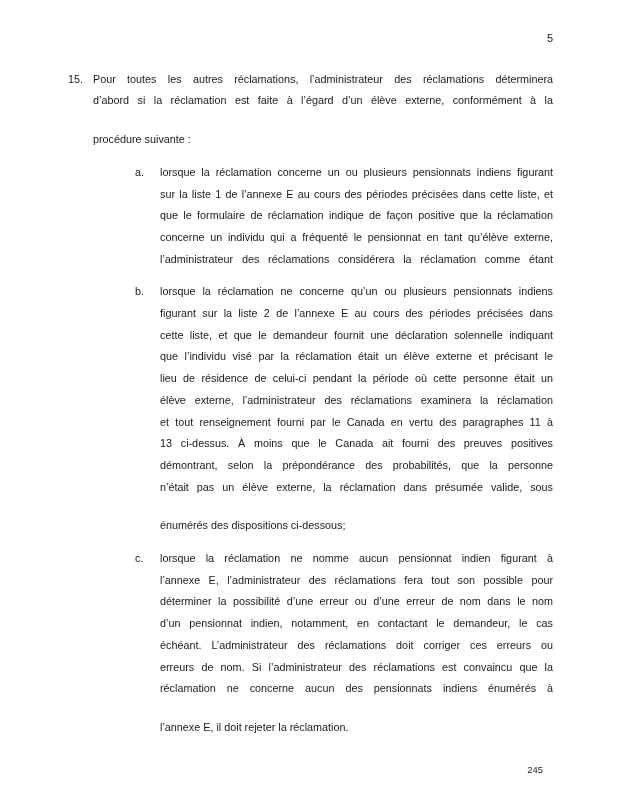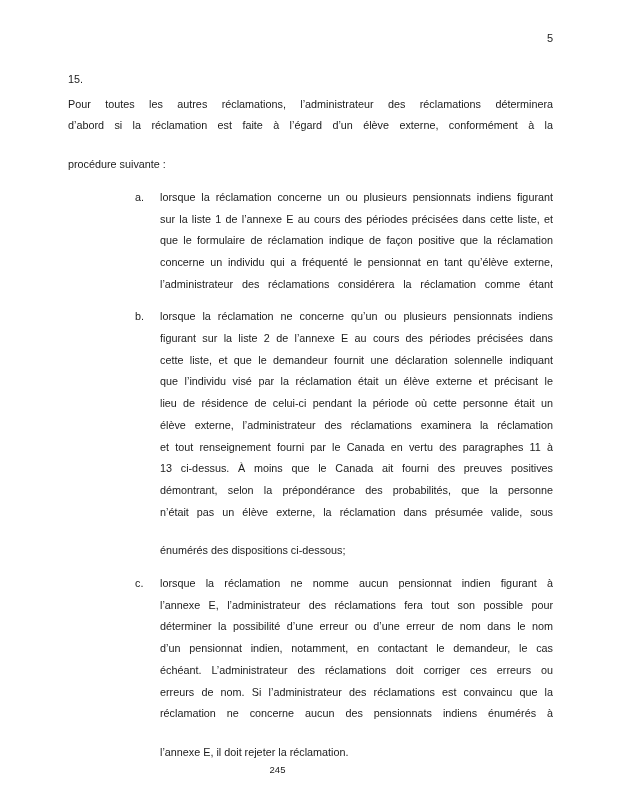--- a/index.html
+++ b/index.html
@@ -22,21 +22,20 @@
     overflow: hidden;
   }
   .pagenum-top {
     text-align: right;
     font-size: 11px;
     line-height: 21.7px;
   }
   .para-15 {
     display: flex;
     margin-top: 19px;
-    flex-direction: column;
   }
   .para-15 .num {
     width: 25px;
     flex: 0 0 25px;
   }
   .para-15 .body {
     flex: 1 1 auto;
     min-width: 0;
   }
   .subpara {
@@ -59,21 +58,21 @@
   .line.last {
     text-align: justify;
     text-align-last: left;
     margin-top: 17px;
   }
   .pagenum-bottom {
     position: absolute;
     top: 759px;
     left: 12px;
     right: 80px;
-    text-align: center;
+    text-align: right;
     font-size: 9.5px;
     line-height: 21.7px;
   }
 </style>
 </head>
 <body>
 
 <div class="page">
 
   <div class="pagenum-top">5</div>

